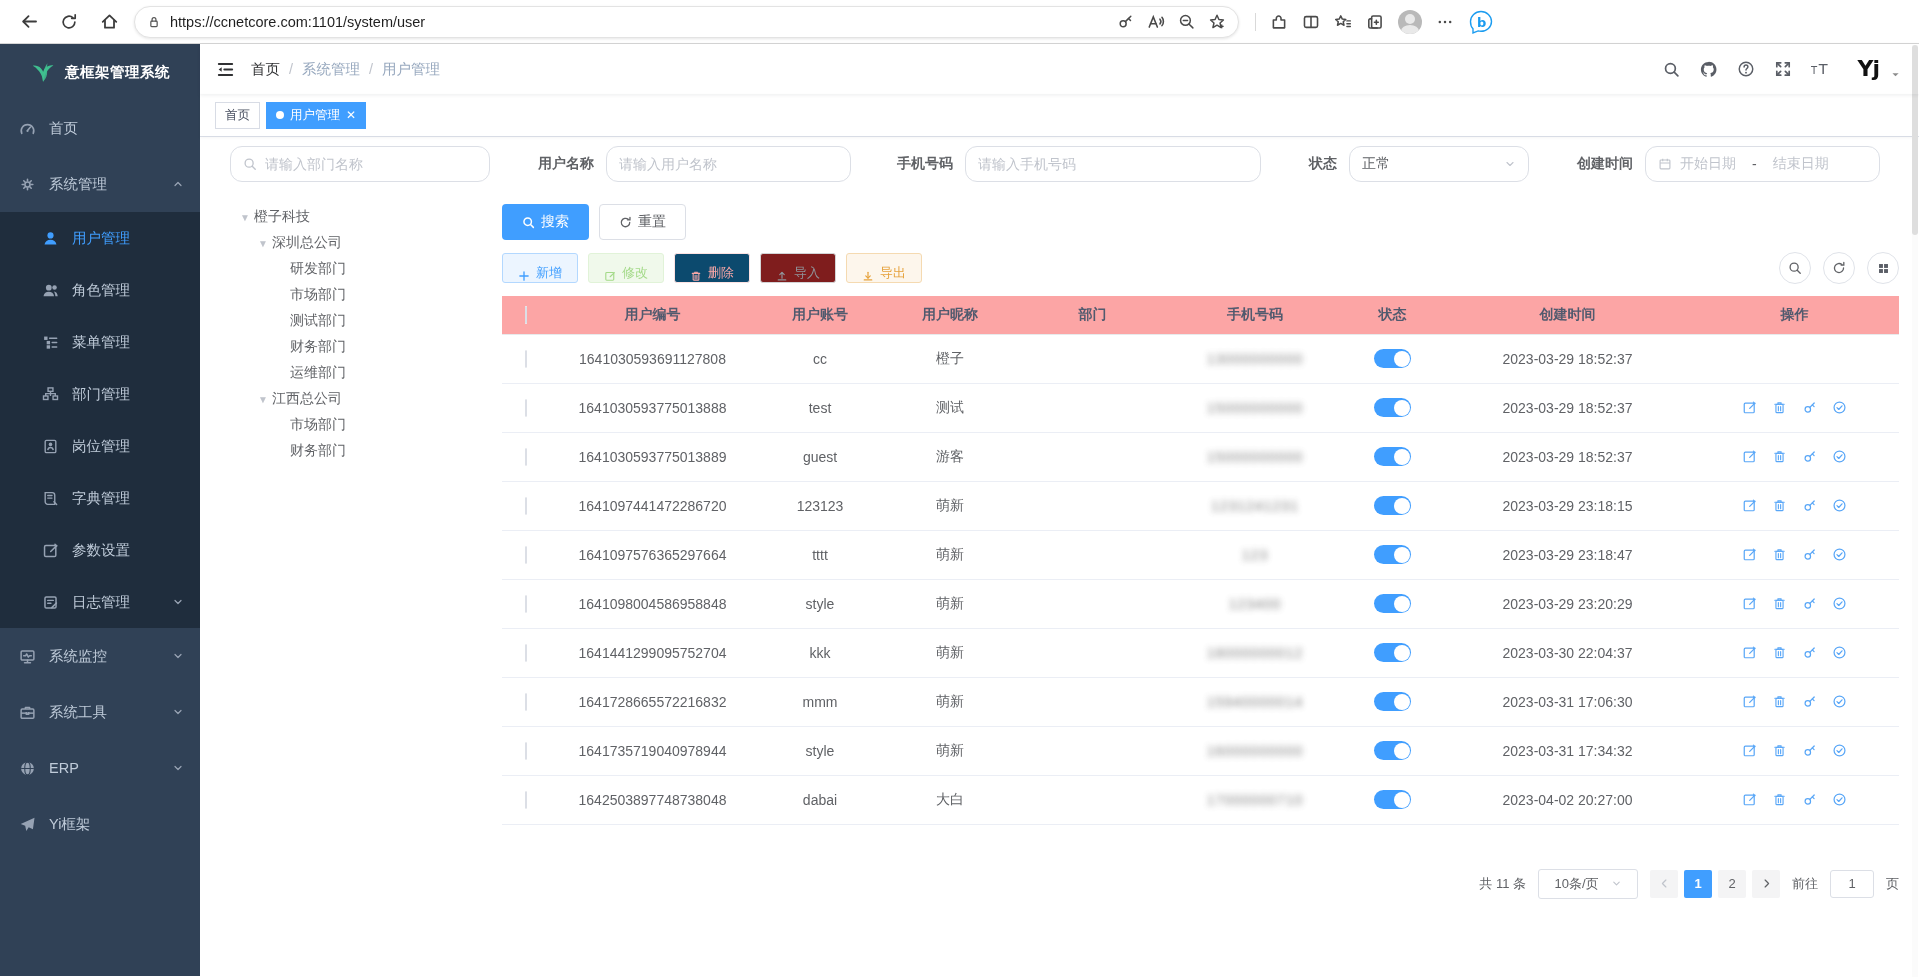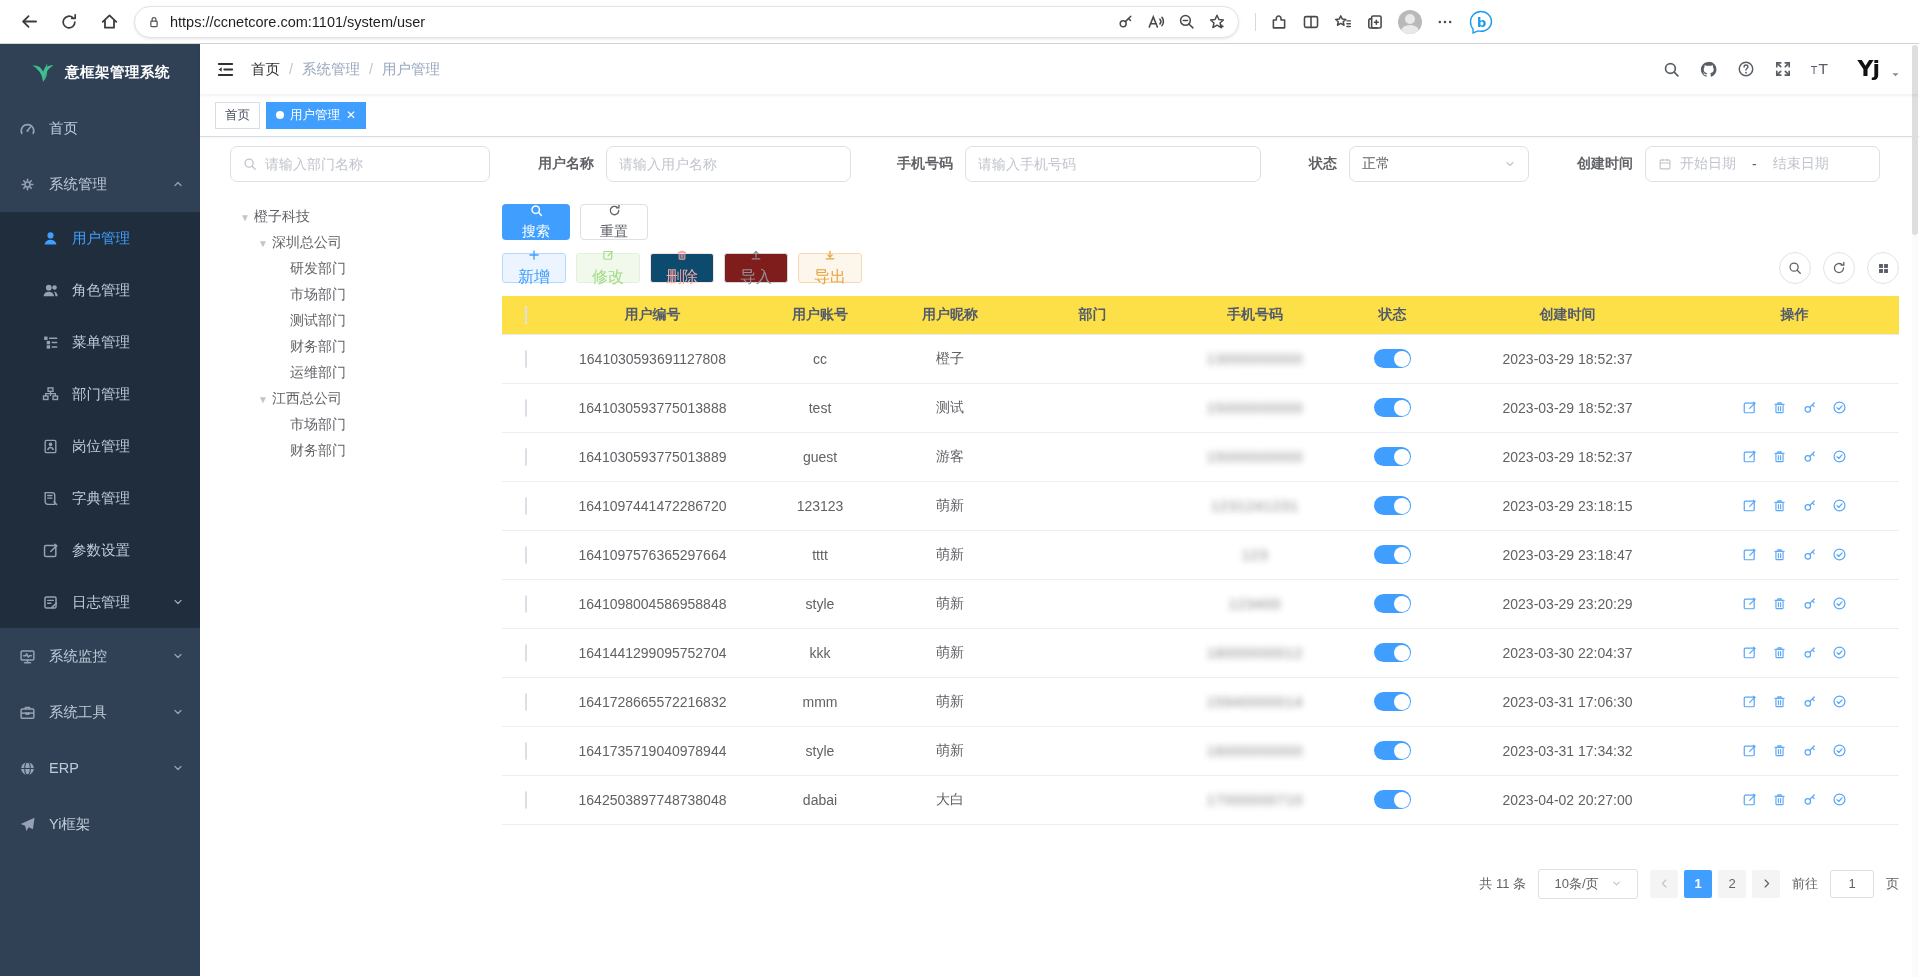--- a/index.html
+++ b/index.html
@@ -62,21 +62,21 @@
     border:1px solid #d8dce5; background:#fff; color:#495060; font-size:12.5px; cursor:pointer; gap:6px; }
   .tag.active { background:#409eff; border-color:#409eff; color:#fff; }
   .tag .dot { width:8px; height:8px; border-radius:50%; background:#fff; }
   .tag .x { font-size:12px; }
 
   
   .content { flex:1; padding:9px 20px 0 30px; position:relative; }
 
   .filters { display:flex; align-items:center; }
   .f-label { font-size:14px; font-weight:700; color:#606266; white-space:nowrap; }
-  .inp { height:36px; border:1px solid #dcdfe6; border-radius:7px; background:#fff;
+  .inp { height:36px; border:1px solid #dcdfe6; border-radius:12px; background:#fff;
     display:flex; align-items:center; padding:0 12px; gap:8px; }
   .inp input { border:none; outline:none; font-size:14px; color:#606266; width:100%;
     font-family:inherit; background:transparent; }
   .inp input::placeholder { color:#c0c4cc; }
   .ph { color:#c0c4cc; font-size:14px; }
   .val { color:#606266; font-size:14px; }
   .w-dept { width:260px; }
   .w-user { width:245px; margin-left:12px; }
   .w-phone { width:296px; margin-left:12px; }
   .w-status { width:180px; margin-left:12px; justify-content:space-between; cursor:pointer; }
@@ -84,37 +84,37 @@
   .caret-c { color:#c0c4cc; }
 
   .body-row { display:flex; margin-top:22px; }
   .tree { width:260px; flex:0 0 auto; font-size:14px; color:#606266; }
   .t-node { height:26px; display:flex; align-items:center; cursor:pointer; }
   .t-arrow { width:18px; color:#c0c4cc; font-size:10px; text-align:center; flex:0 0 auto; }
   .lv0 { padding-left:6px; } .lv1 { padding-left:24px; } .lv2 { padding-left:60px; }
 
   .panel { flex:1; margin-left:12px; min-width:0; }
   .btn { display:inline-flex; align-items:center; justify-content:center; gap:6px;
-    border-radius:4px; cursor:pointer; font-family:inherit; border:1px solid transparent;flex-direction:column; }
+    border-radius:4px; cursor:pointer; font-family:inherit; border:1px solid transparent; }
   .btn-primary { background:#409eff; color:#fff; height:36px; padding:0 19px; font-size:14px; }
   .btn-default { background:#fff; color:#606266; border-color:#dcdfe6; height:36px; padding:0 19px; font-size:14px; }
-  .btn-sm { height:30px; padding:0 15px; font-size:16px; border-radius:3px; }
+  .btn-sm { height:30px; padding:0 15px; font-size:13px; border-radius:3px;align-items:flex-end; }
   .btn-add  { background:#ecf5ff; border-color:#b3d8ff; color:#409eff; }
   .btn-mod  { background:#f0f9eb; border-color:#e1f3d8; color:#a4da89; }
   .btn-del  { background:#0c4a6e; border-color:#fde2e2; color:#f9a7a7; }
   .btn-imp  { background:#7f1d1d; border-color:#d3d4d6; color:#909399; }
   .btn-exp  { background:#fdf6ec; border-color:#f5dab1; color:#e6a23c; }
   .row-search { display:flex; gap:10px; }
   .row-actions { display:flex; gap:10px; margin-top:12px; align-items:center; }
   .tool-circles { margin-left:auto; display:flex; gap:12px; }
   .circle-btn { width:32px; height:32px; border-radius:50%; border:1px solid #e0e3e9;
     background:#fff; display:flex; align-items:center; justify-content:center; color:#606266; cursor:pointer; }
 
   table.grid { width:100%; border-collapse:collapse; table-layout:fixed; margin-top:12px; }
-  .grid th { height:38px; background:#fde047; color:#515a6e; font-size:14px; font-weight:700;
+  .grid th { height:38px; background:#fca5a5; color:#515a6e; font-size:14px; font-weight:700;
     border-bottom:1px solid #e8eaec; text-align:center; }
   .grid td { height:49px; border-bottom:1px solid #ebeef5; color:#606266; font-size:14px; text-align:center; }
   .cb { width:14px; height:14px; border:1px solid #dcdfe6; border-radius:2px; background:#fff; margin:0 auto; cursor:pointer; }
   .masked { filter:blur(3px); color:#555; opacity:.75; letter-spacing:1px; }
   .switch { width:37px; height:19px; border-radius:10px; background:#409eff; position:relative;
     display:inline-block; cursor:pointer; vertical-align:middle; }
   .switch:after { content:""; position:absolute; right:1.5px; top:1.5px; width:16px; height:16px;
     border-radius:50%; background:#fff; }
   .ops { display:flex; justify-content:center; gap:15px; color:#58a6f7; }
   .ops .op { cursor:pointer; }

